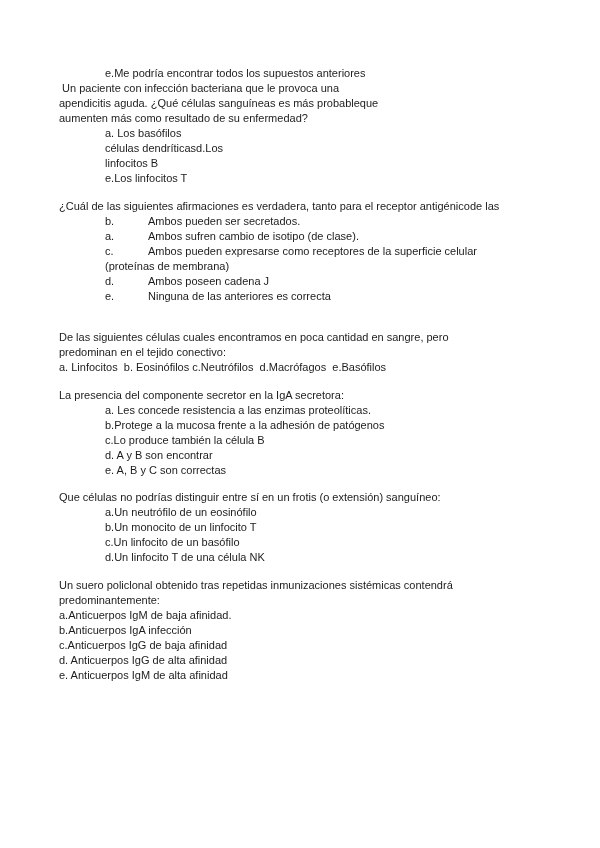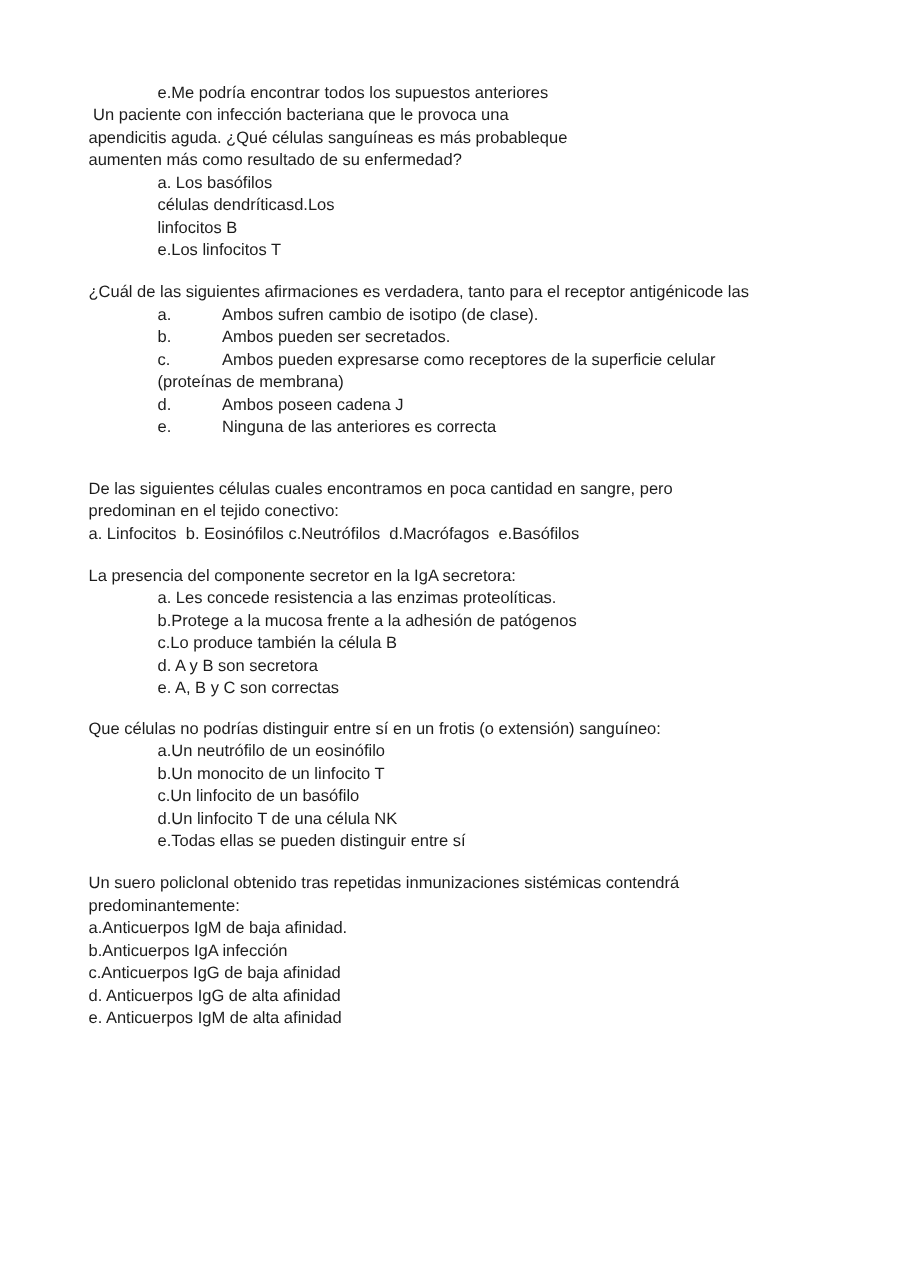--- a/index.html
+++ b/index.html
@@ -11,21 +11,21 @@
     background: #ffffff;
     overflow: hidden;
     font-family: "Liberation Sans", "DejaVu Sans", sans-serif;
     font-size: 11px;
     line-height: 15px;
     color: #1c1c1c;
   }
   .doc {
     position: absolute;
     left: 59px;
-    top: 55px;
+    top: 66px;
     width: 500px;
   }
   .block { margin-bottom: 13px; }
   .doc .block:nth-child(1) { margin-bottom: 0; }
   .doc .block:nth-child(3) { margin-bottom: 26px; }
   .doc .block:nth-child(5) { margin-bottom: 12px; }
   .line { white-space: pre; }
   .line.option { padding-left: 46px; }
   .line.lettered { padding-left: 46px; }
   .lettered .opt-label { display: inline-block; width: 43px; }
@@ -42,47 +42,46 @@
         <div class="line body"> Un paciente con infección bacteriana que le provoca una</div>
         <div class="line body">apendicitis aguda. ¿Qué células sanguíneas es más probableque</div>
         <div class="line body">aumenten más como resultado de su enfermedad?</div>
         <div class="line option">a. Los basófilos</div>
         <div class="line option">células dendríticasd.Los</div>
         <div class="line option">linfocitos B</div>
         <div class="line option">e.Los linfocitos T</div>
       </div>
       <div class="block">
         <div class="line body">¿Cuál de las siguientes afirmaciones es verdadera, tanto para el receptor antigénicode las</div>
+        <div class="line lettered"><span class="opt-label">b.</span><span class="opt-text">Ambos pueden ser secretados.</span></div>
         <div class="line lettered"><span class="opt-label">a.</span><span class="opt-text">Ambos sufren cambio de isotipo (de clase).</span></div>
-        <div class="line lettered"><span class="opt-label">b.</span><span class="opt-text">Ambos pueden ser secretados.</span></div>
         <div class="line lettered"><span class="opt-label">c.</span><span class="opt-text">Ambos pueden expresarse como receptores de la superficie celular</span></div>
         <div class="line option">(proteínas de membrana)</div>
         <div class="line lettered"><span class="opt-label">d.</span><span class="opt-text">Ambos poseen cadena J</span></div>
         <div class="line lettered"><span class="opt-label">e.</span><span class="opt-text">Ninguna de las anteriores es correcta</span></div>
       </div>
       <div class="block">
         <div class="line body">De las siguientes células cuales encontramos en poca cantidad en sangre, pero</div>
         <div class="line body">predominan en el tejido conectivo:</div>
         <div class="line body">a. Linfocitos  b. Eosinófilos c.Neutrófilos  d.Macrófagos  e.Basófilos</div>
       </div>
       <div class="block">
         <div class="line body">La presencia del componente secretor en la IgA secretora:</div>
         <div class="line option">a. Les concede resistencia a las enzimas proteolíticas.</div>
         <div class="line option">b.Protege a la mucosa frente a la adhesión de patógenos</div>
         <div class="line option">c.Lo produce también la célula B</div>
-        <div class="line option">d. A y B son secretora</div>
+        <div class="line option">d. A y B son encontrar</div>
         <div class="line option">e. A, B y C son correctas</div>
       </div>
       <div class="block">
         <div class="line body">Que células no podrías distinguir entre sí en un frotis (o extensión) sanguíneo:</div>
         <div class="line option">a.Un neutrófilo de un eosinófilo</div>
         <div class="line option">b.Un monocito de un linfocito T</div>
         <div class="line option">c.Un linfocito de un basófilo</div>
         <div class="line option">d.Un linfocito T de una célula NK</div>
-        <div class="line option">e.Todas ellas se pueden distinguir entre sí</div>
       </div>
       <div class="block">
         <div class="line body">Un suero policlonal obtenido tras repetidas inmunizaciones sistémicas contendrá</div>
         <div class="line body">predominantemente:</div>
         <div class="line body">a.Anticuerpos IgM de baja afinidad.</div>
         <div class="line body">b.Anticuerpos IgA infección</div>
         <div class="line body">c.Anticuerpos IgG de baja afinidad</div>
         <div class="line body">d. Anticuerpos IgG de alta afinidad</div>
         <div class="line body">e. Anticuerpos IgM de alta afinidad</div>
       </div>

